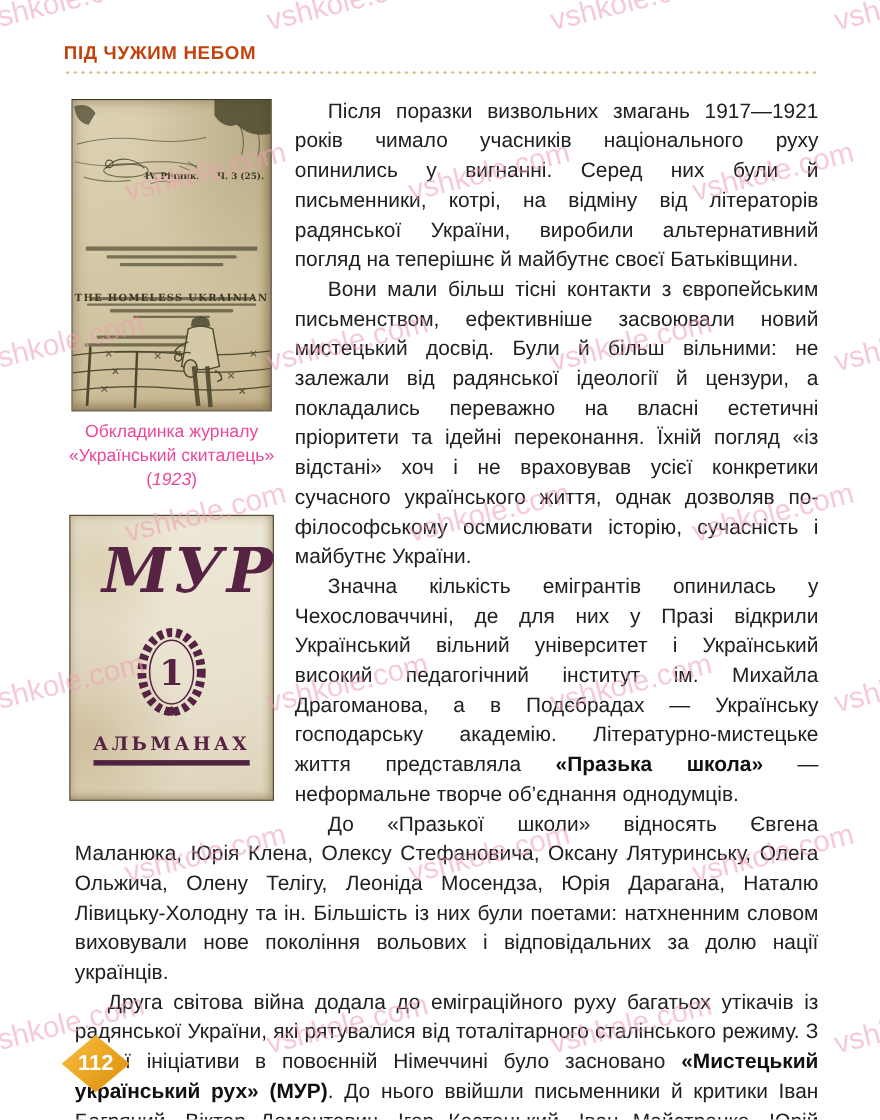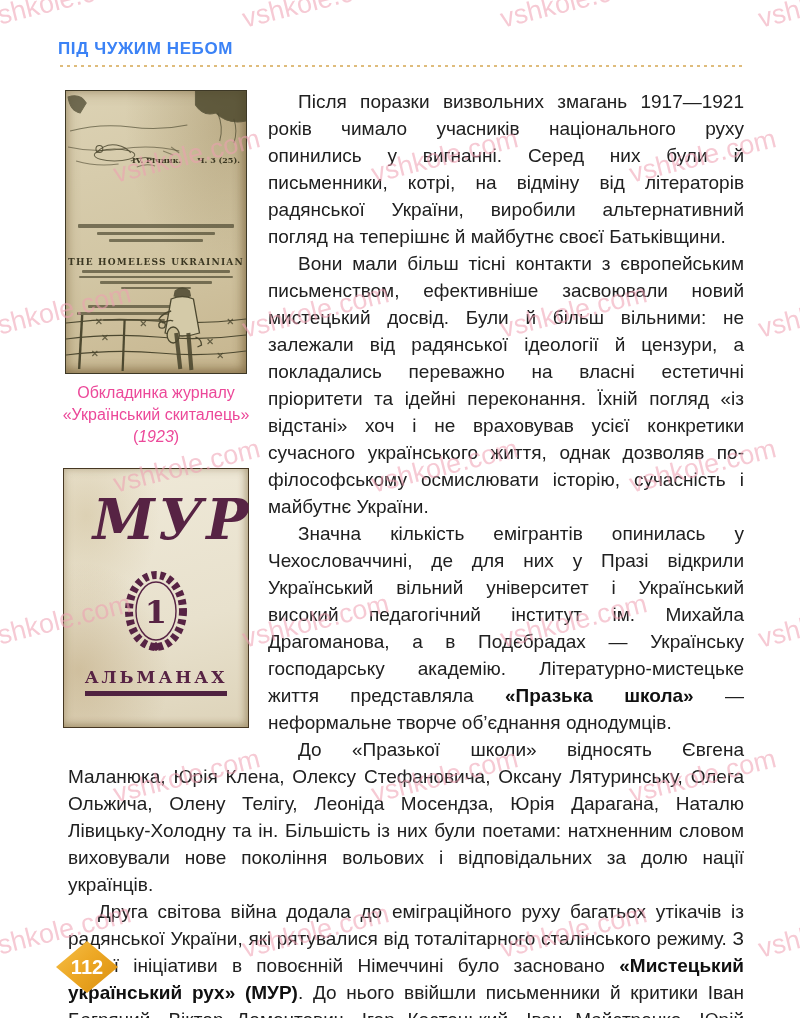--- a/index.html
+++ b/index.html
@@ -52,21 +52,21 @@
     position:absolute;top:112px;left:0;width:100%;text-align:center;
     font-family:"DejaVu Serif",serif;font-weight:bold;font-size:12px;
     letter-spacing:.2px;color:#33301b;
   }
   .barset{position:absolute;left:0;width:100%;display:flex;flex-direction:column;align-items:center;}
   .barset .bar{background:rgba(61,58,36,.62);border-radius:1px;}
   .bars-a{top:133px;gap:4px;}
   .bars-b{top:179px;gap:3px;}
   .bars-c{top:214px;left:-22px;gap:4px;}
   .c1-en{
-    position:absolute;top:166px;left:0;width:100%;text-align:center;
+    position:absolute;top:176px;left:0;width:100%;text-align:center;
     font-family:"DejaVu Serif",serif;font-weight:bold;font-size:9px;
     letter-spacing:1.2px;color:#3b3722;
   }
   .c1-svg-bot{position:absolute;bottom:0;left:0;width:100%;height:88px;}
   
   .cover2{
     position:relative;width:184px;height:258px;margin:20px auto 0;border:1px solid #463722;
     background:
       radial-gradient(ellipse at 8% 78%,rgba(185,160,115,.5),rgba(0,0,0,0) 38%),
       radial-gradient(ellipse at 12% 18%,rgba(200,182,140,.45),rgba(0,0,0,0) 32%),
@@ -96,21 +96,21 @@
   .pg-num{
     display:block;width:100%;height:100%;line-height:52px;text-align:center;
     color:#ffffff;font-weight:bold;font-size:20px;
   }
 </style>
 </head>
 <body>
 
 <div class="page">
 
-  <div class="hdr-title" style="color: #3b82f6;">ПІД ЧУЖИМ НЕБОМ</div>
+  <div class="hdr-title" style="color: #c2410c;">ПІД ЧУЖИМ НЕБОМ</div>
   <div class="dotted-rule"></div>
 
   <div class="content">
 
     <aside class="figures">
 
       <div class="cover1">
         <svg class="c1-svg-top" viewBox="0 0 178 86" preserveAspectRatio="none">
           <g stroke="#4c4830" fill="none" stroke-width="1">
             <path d="M2,6 Q14,2 20,12 L14,22 Q4,20 2,6 Z" fill="#4c4830" opacity=".75"></path>

